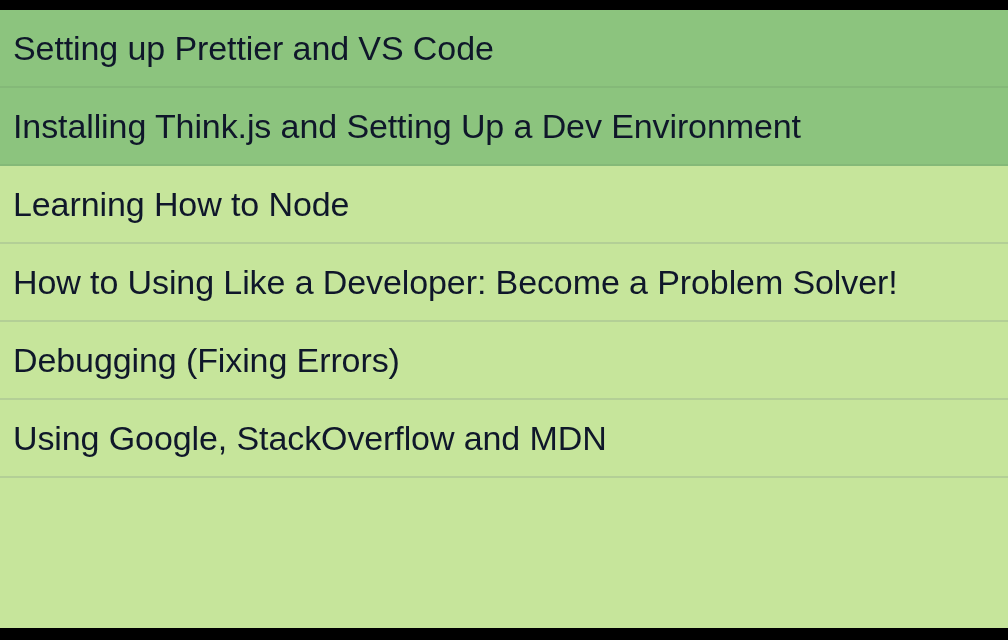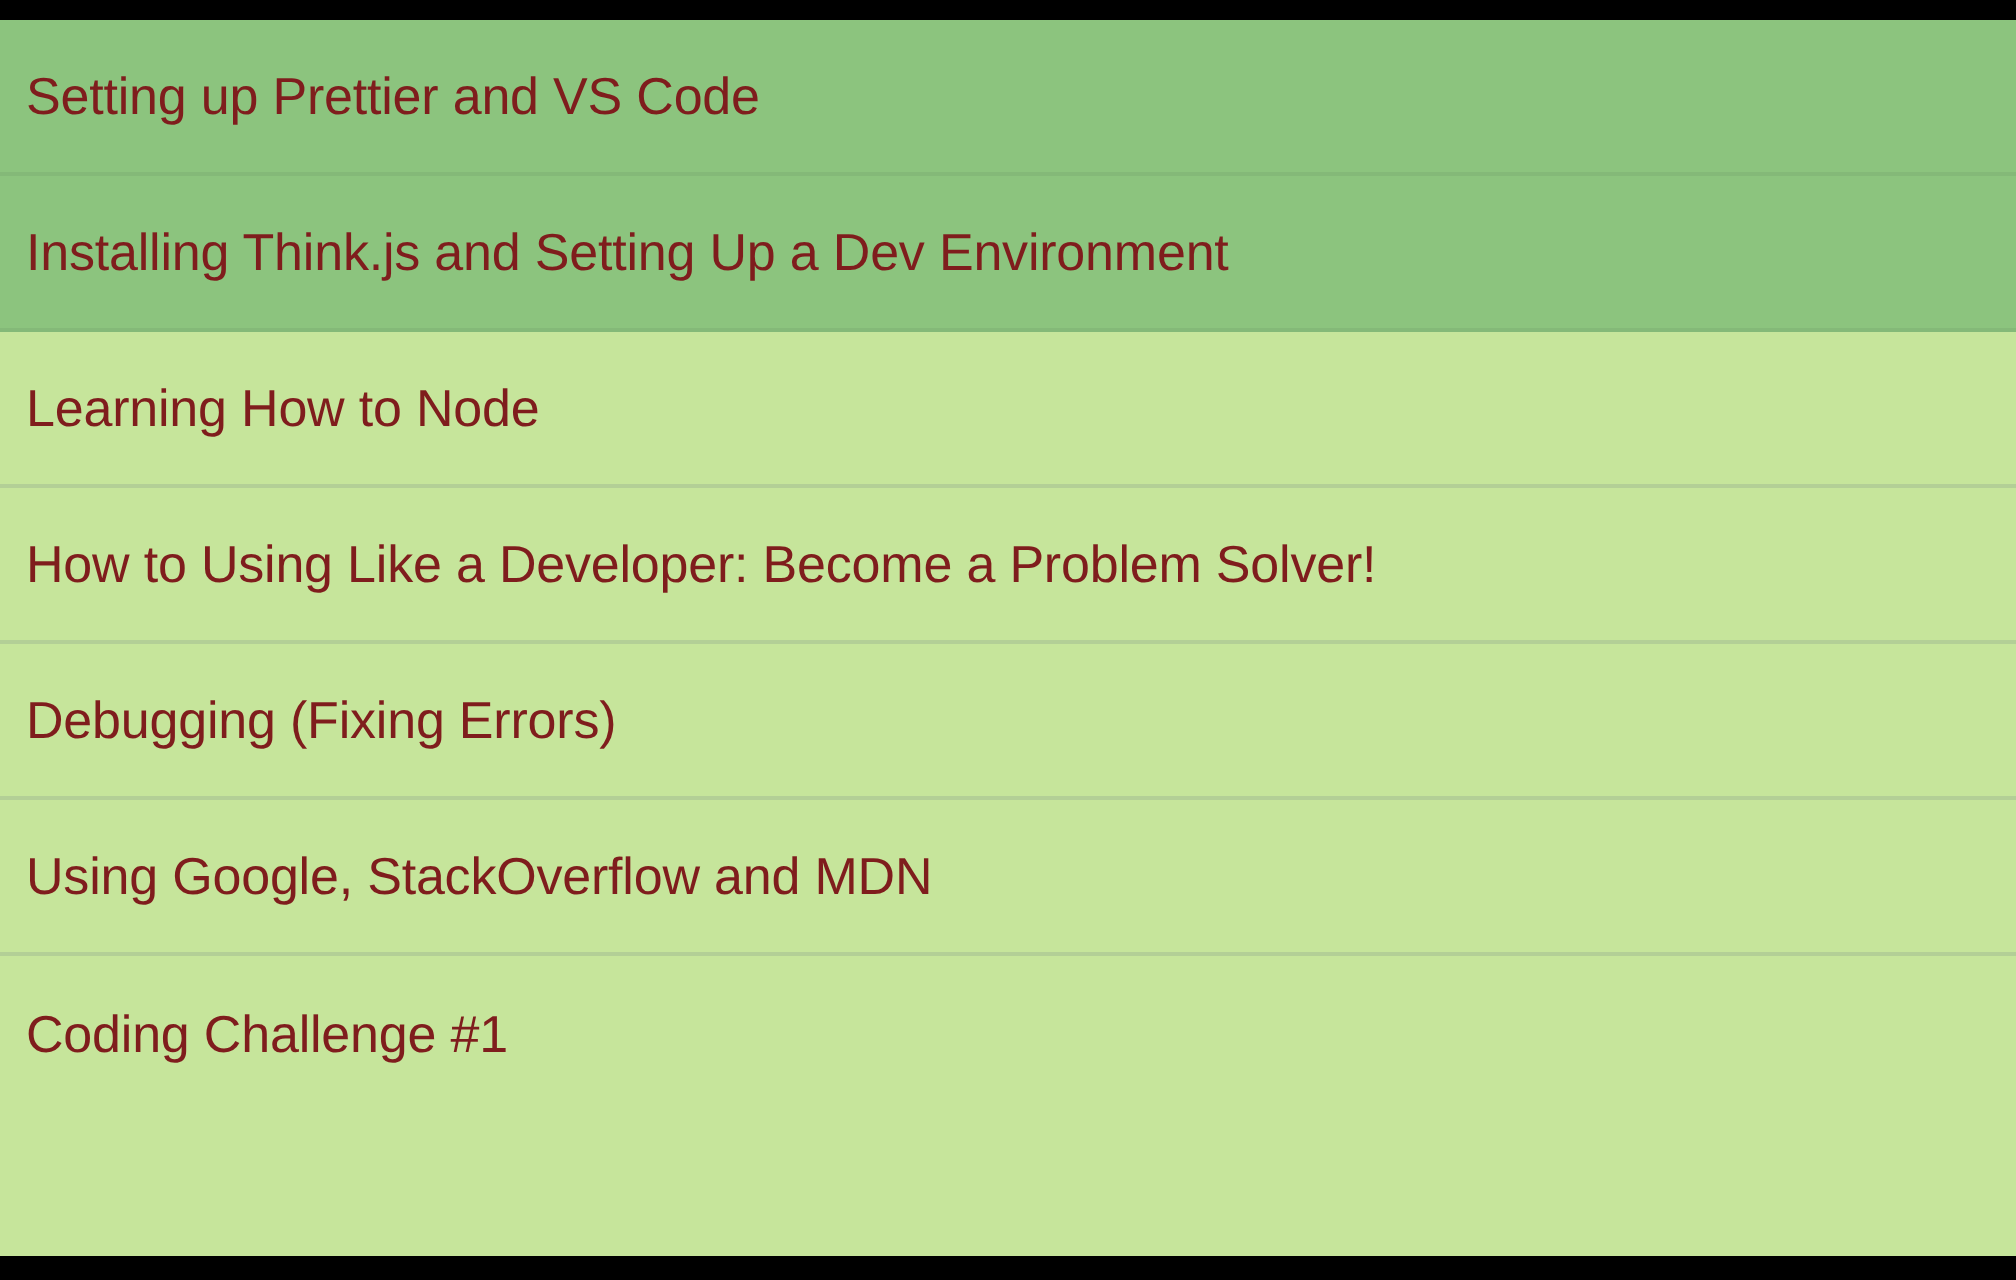--- a/index.html
+++ b/index.html
@@ -48,23 +48,23 @@
   }
   .lesson-row.watched {
     background: #8cc47e;
     border-bottom-color: #84b978;
   }
   .lesson-row.last {
     border-bottom: 0;
   }
 
   .lesson-title {
-    font-size: 26px;
+    font-size: 34px;
     line-height: 40px;
-    color: #7f1d1d;
+    color: #0f172a;
     letter-spacing: -0.1px;
     white-space: nowrap;
     font-weight: 400;
   }
 </style>
 </head>
 <body>
 
 <div id="screen">
 
@@ -90,21 +90,18 @@
 
     <div class="lesson-row">
       <span class="lesson-title">Debugging (Fixing Errors)</span>
     </div>
 
     <div class="lesson-row">
       <span class="lesson-title">Using Google, StackOverflow and MDN</span>
     </div>
 
 
-    <div class="lesson-row last">
-      <span class="lesson-title">Coding Challenge #1</span>
-    </div>
 
   </div>
 
   <div class="letterbox bottom"></div>
 
 </div>
 
 </body></html>

